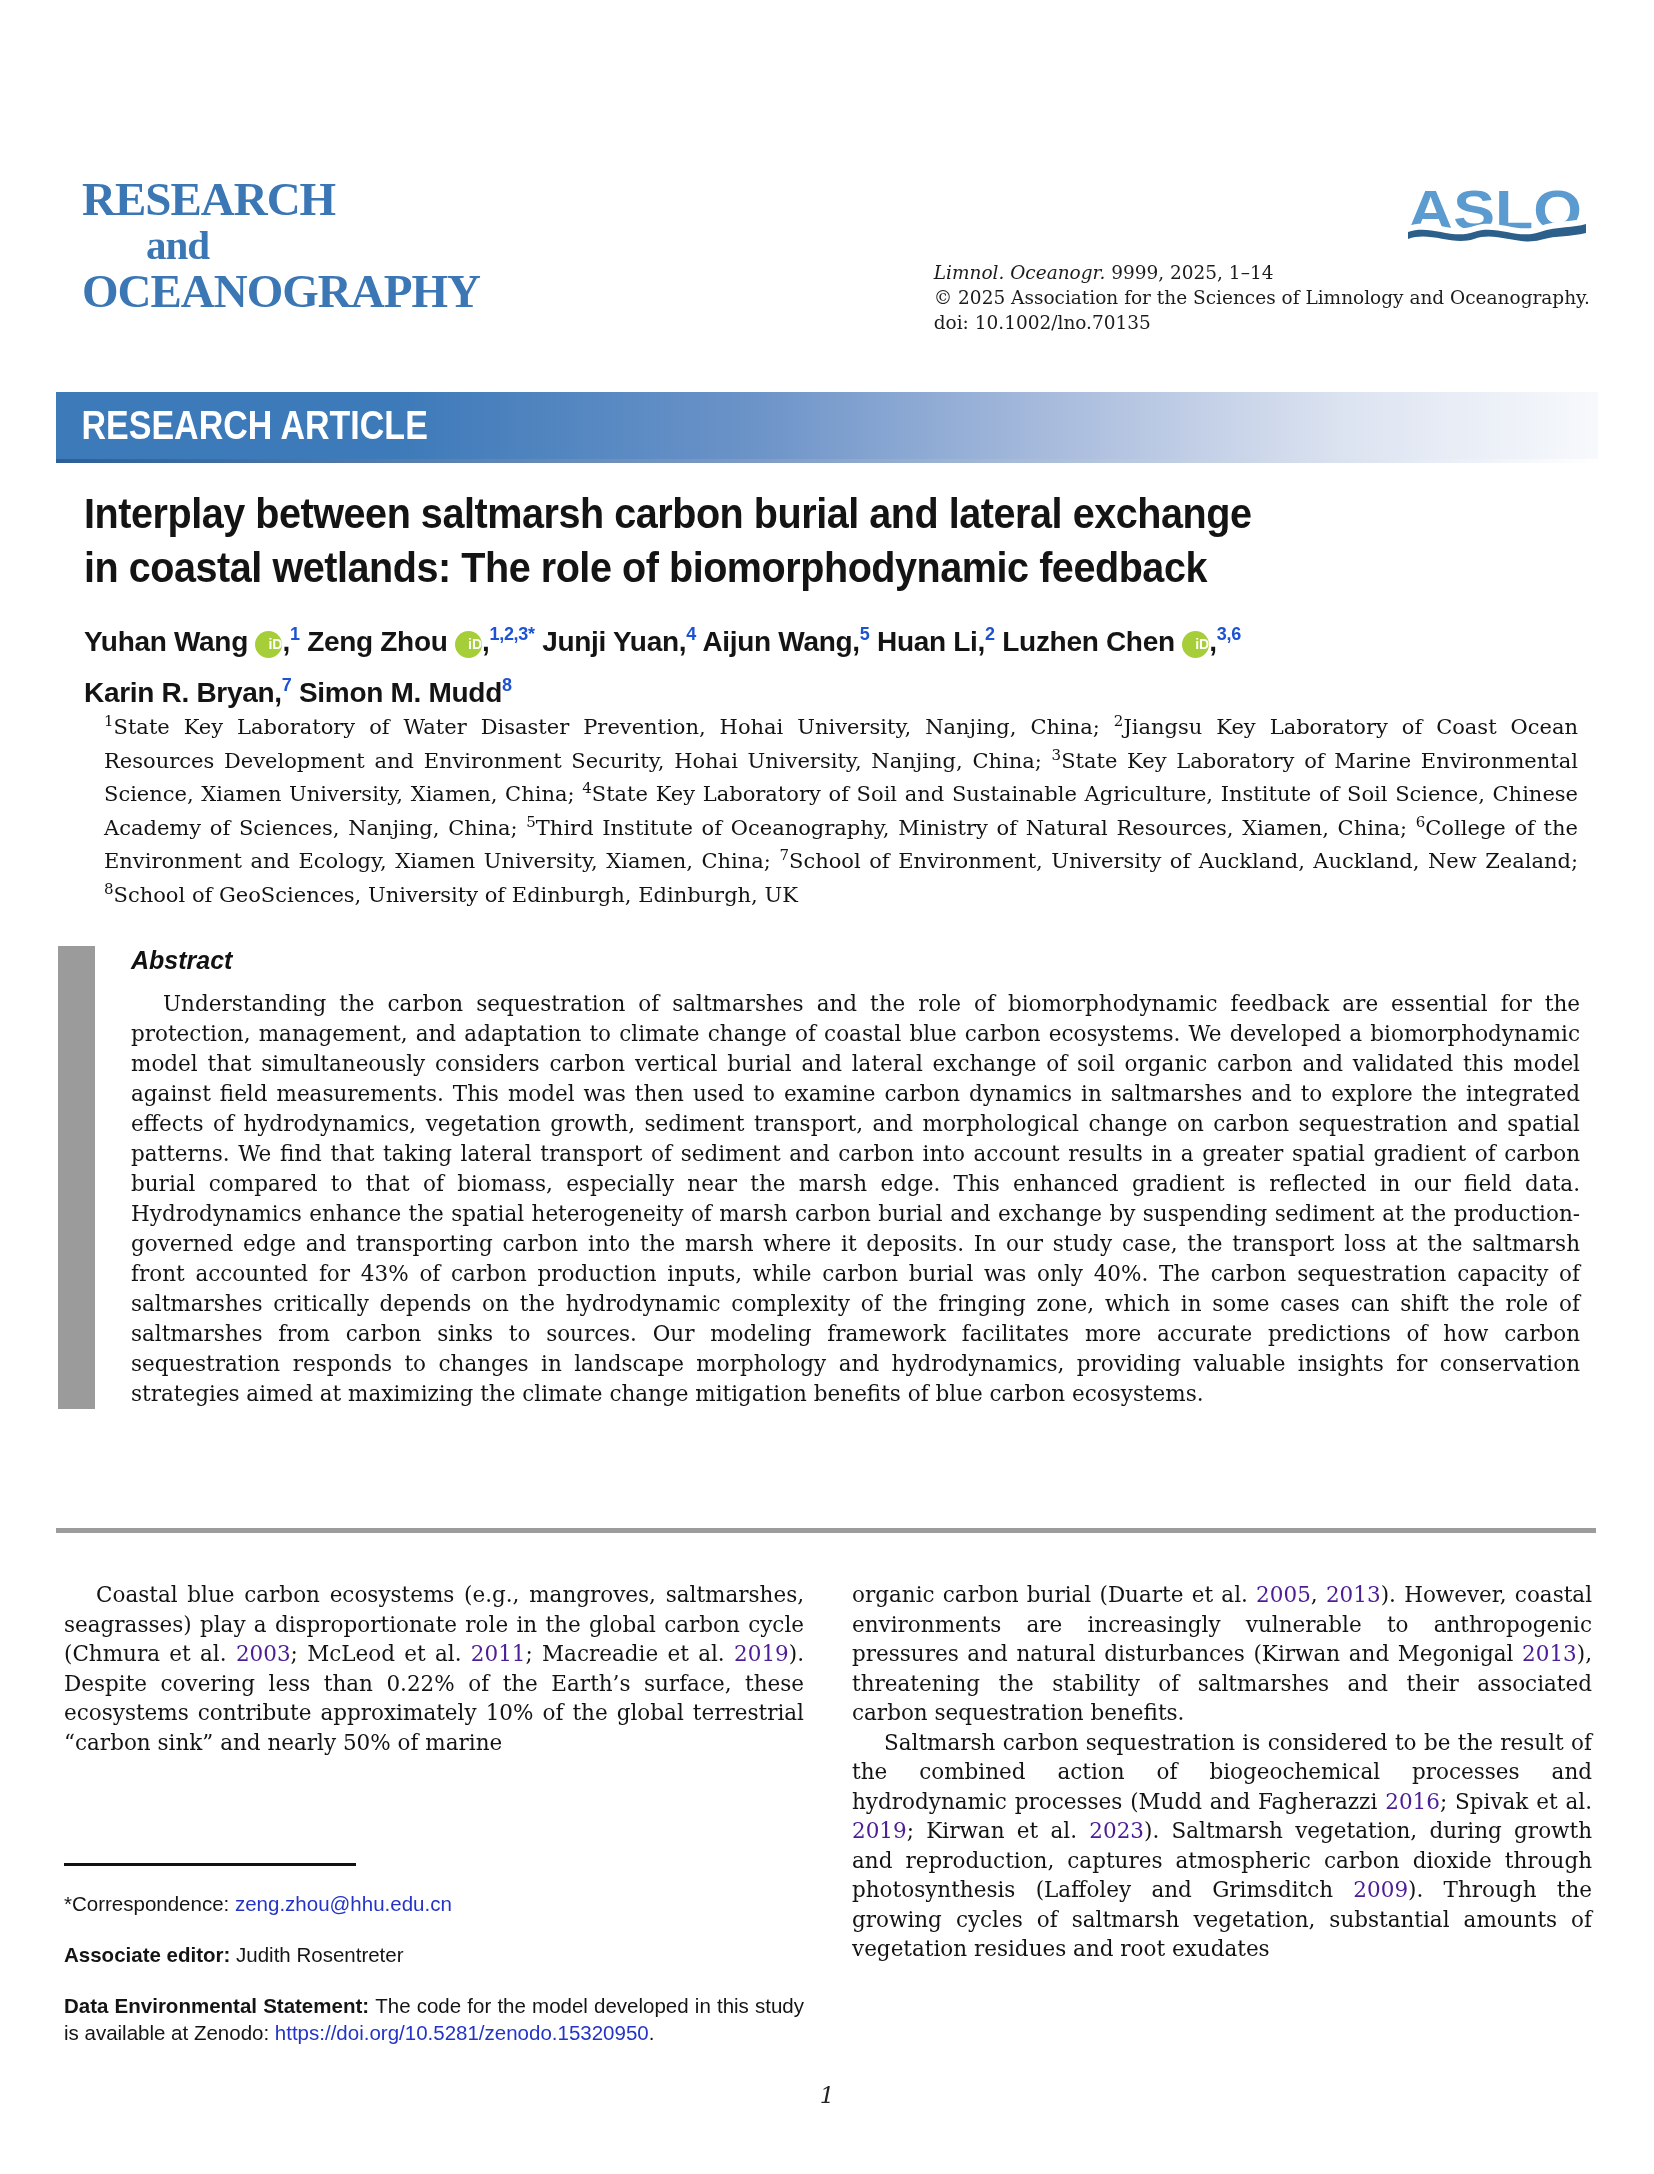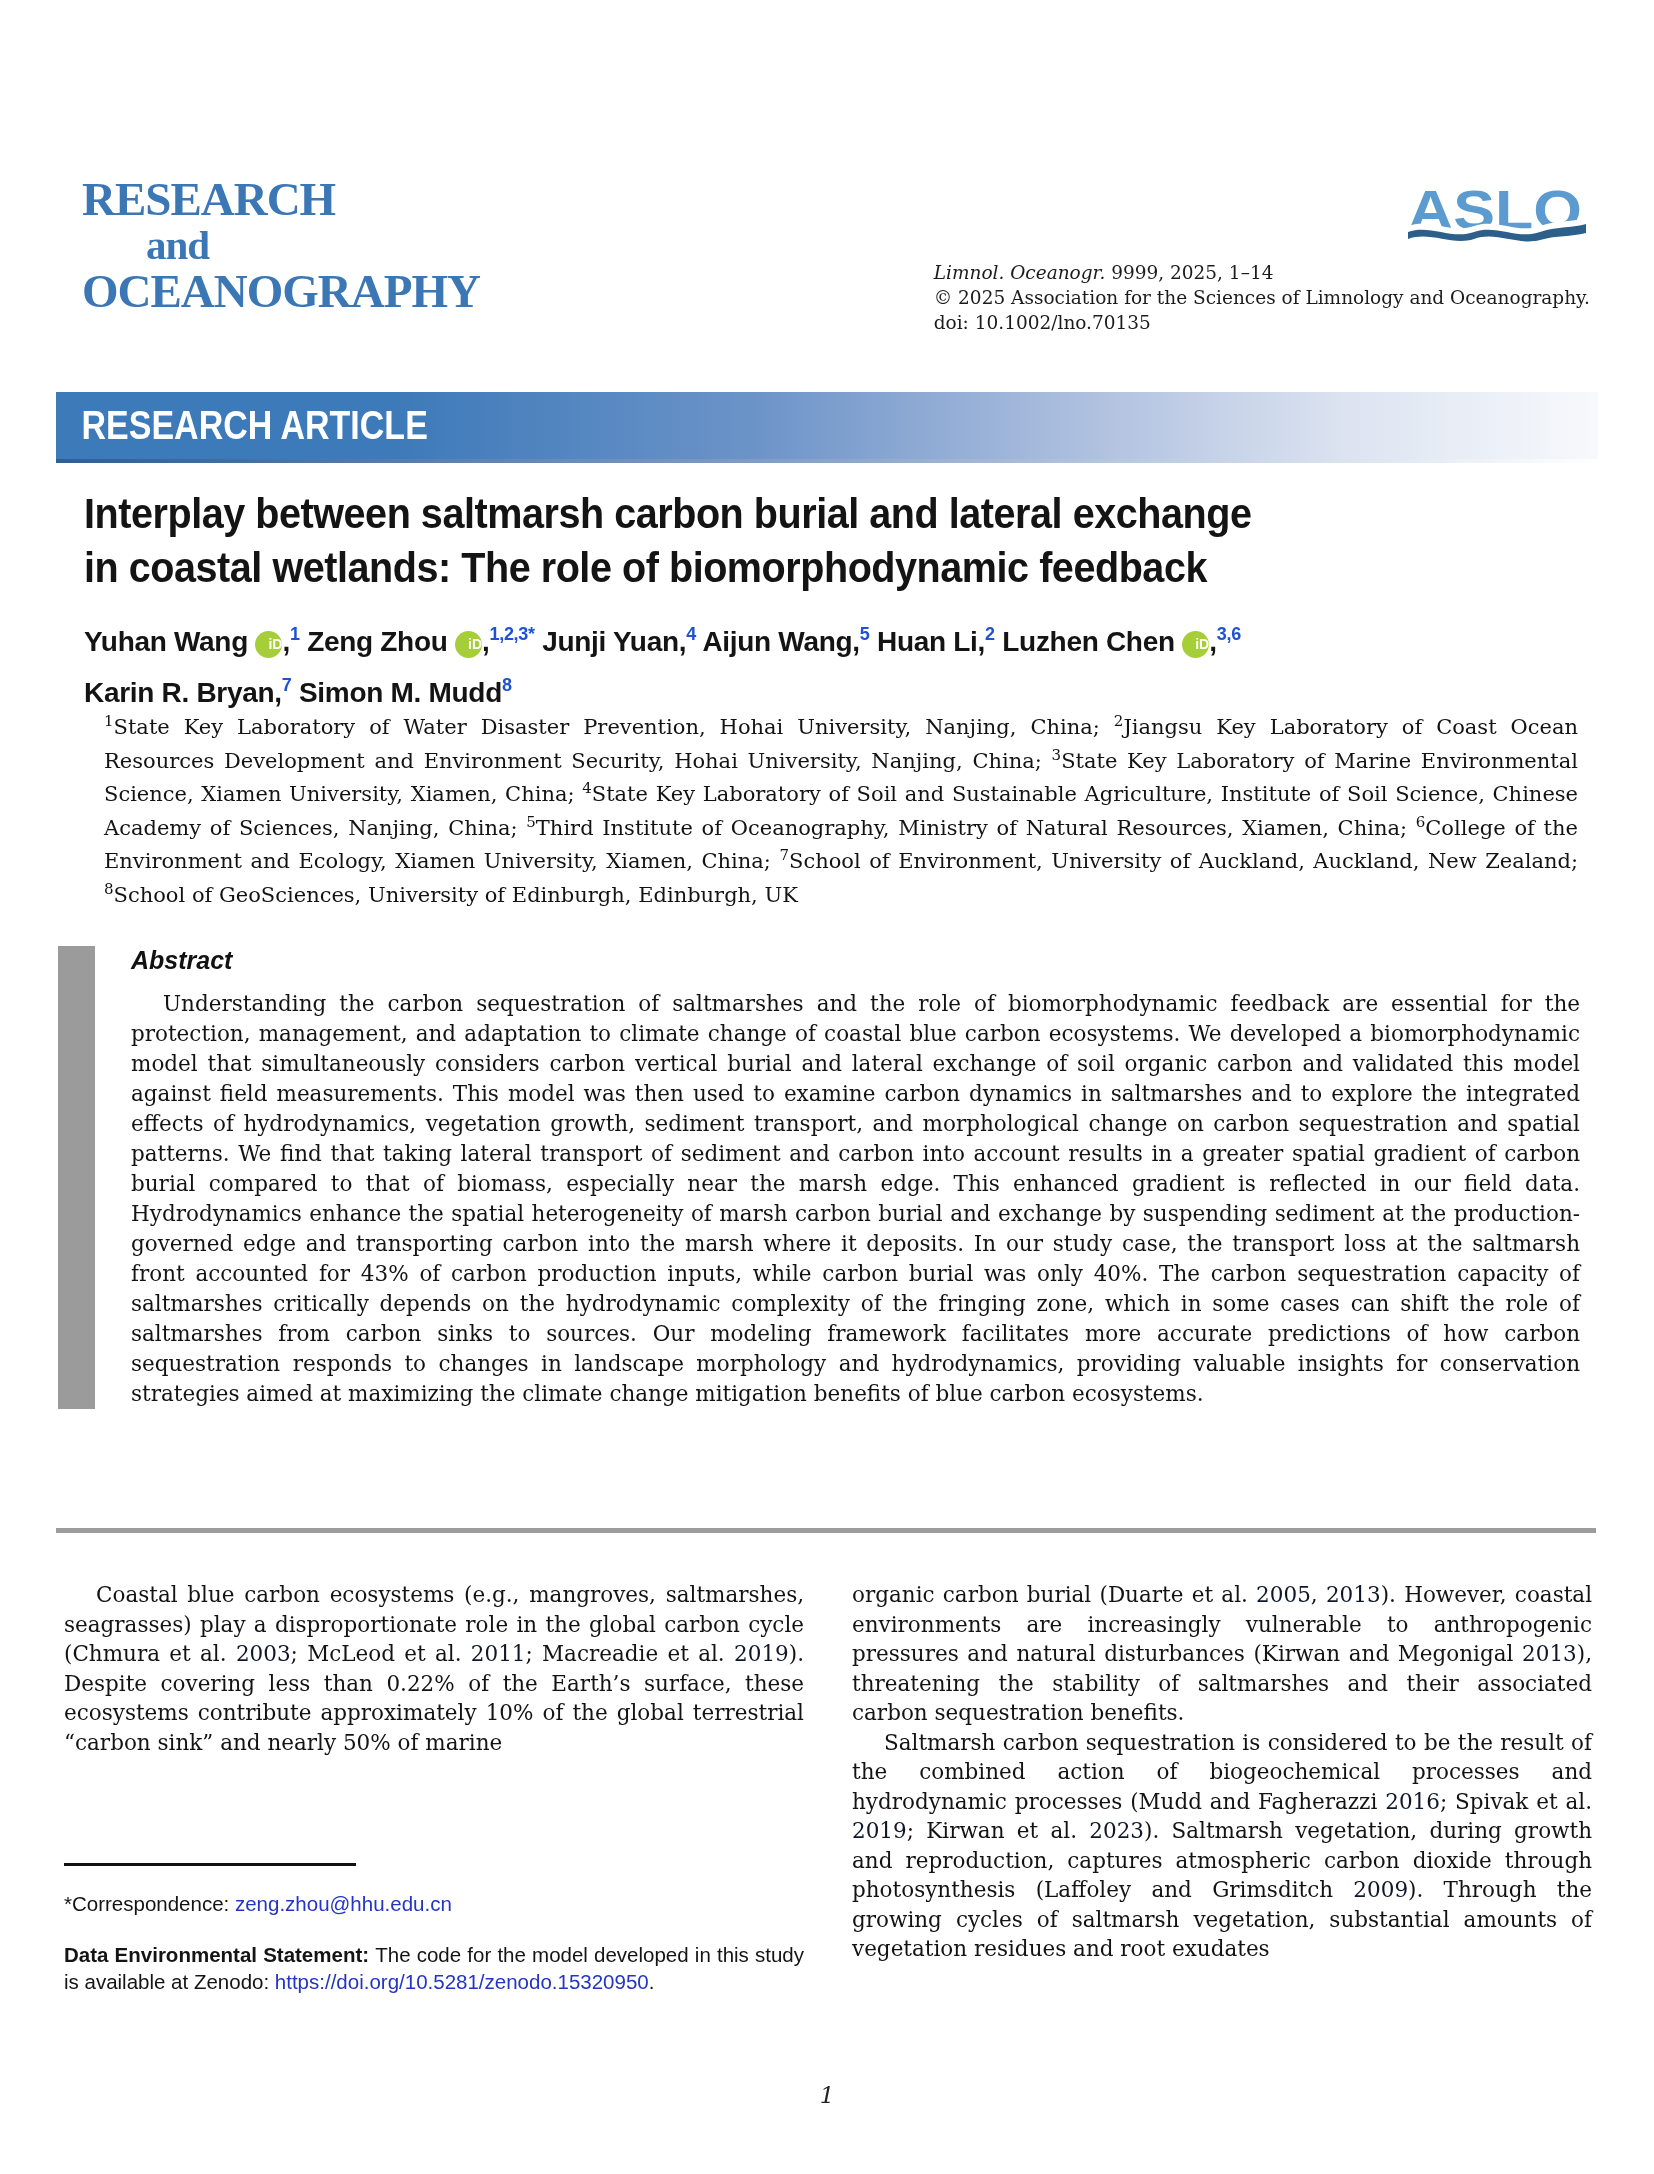--- a/index.html
+++ b/index.html
@@ -49,21 +49,21 @@
          font-size:25px;color:#121212;}
   .abs-text{margin:0;text-align:justify;text-indent:32px;font-size:21.5px;line-height:30px;color:#131313;}
 
   .rule{position:absolute;top:1528px;left:56px;right:58px;height:5px;background:#9c9c9c;}
 
   
   .cols{position:absolute;top:1580px;left:64px;right:62px;height:455px;display:flex;gap:48px;}
   .col{flex:1;position:relative;font-size:21.5px;line-height:29.5px;text-align:justify;color:#131313;}
   .col p{margin:0;}
   .indent{text-indent:32px;}
-  .p-cite{color:#0f172a;}
+  .p-cite{color:#4c1d95;}
 
   
   .footnote{position:absolute;top:283px;left:0;right:0;
             font-family:"Liberation Sans",sans-serif;font-size:20.5px;line-height:27px;color:#141414;}
   .fn-rule{width:292px;height:3px;background:#111;margin:0 0 24px 0;}
   .footnote p{margin:0 0 24px 0;text-align:left;}
   .footnote p.justify{text-align:justify;}
   .p-b{font-weight:bold;}
   .p-link{color:#2334c7;}
 
@@ -117,20 +117,21 @@
   </div>
 
   <div class="rule"></div>
 
   <div class="cols">
     <div class="col">
       <p class="indent"><span class="p-t">Coastal blue carbon ecosystems (e.g., mangroves, saltmarshes, seagrasses) play a disproportionate role in the global carbon cycle (Chmura et al. </span><span class="p-cite">2003</span><span class="p-t">; McLeod et al. </span><span class="p-cite">2011</span><span class="p-t">; Macreadie et al. </span><span class="p-cite">2019</span><span class="p-t">). Despite covering less than 0.22% of the Earth’s surface, these ecosystems contribute approximately 10% of the global terrestrial “carbon sink” and nearly 50% of marine</span></p>
       <div class="footnote">
         <div class="fn-rule"></div>
         <p><span class="p-t">*Correspondence: </span><span class="p-link">zeng.zhou@hhu.edu.cn</span></p>
+        <p><span class="p-b">Associate editor: </span><span class="p-t">Judith Rosentreter</span></p>
         <p class="justify"><span class="p-b">Data Environmental Statement: </span><span class="p-t">The code for the model developed in this study is available at Zenodo: </span><span class="p-link">https://doi.org/10.5281/zenodo.15320950</span><span class="p-t">.</span></p>
       </div>
     </div>
     <div class="col">
       <p><span class="p-t">organic carbon burial (Duarte et al. </span><span class="p-cite">2005</span><span class="p-t">, </span><span class="p-cite">2013</span><span class="p-t">). However, coastal environments are increasingly vulnerable to anthropogenic pressures and natural disturbances (Kirwan and Megonigal </span><span class="p-cite">2013</span><span class="p-t">), threatening the stability of saltmarshes and their associated carbon sequestration benefits.</span></p>
       <p class="indent"><span class="p-t">Saltmarsh carbon sequestration is considered to be the result of the combined action of biogeochemical processes and hydrodynamic processes (Mudd and Fagherazzi </span><span class="p-cite">2016</span><span class="p-t">; Spivak et al. </span><span class="p-cite">2019</span><span class="p-t">; Kirwan et al. </span><span class="p-cite">2023</span><span class="p-t">). Saltmarsh vegetation, during growth and reproduction, captures atmospheric carbon dioxide through photosynthesis (Laffoley and Grimsditch </span><span class="p-cite">2009</span><span class="p-t">). Through the growing cycles of saltmarsh vegetation, substantial amounts of vegetation residues and root exudates</span></p>
     </div>
   </div>
 
   <div class="pageno">1</div>

